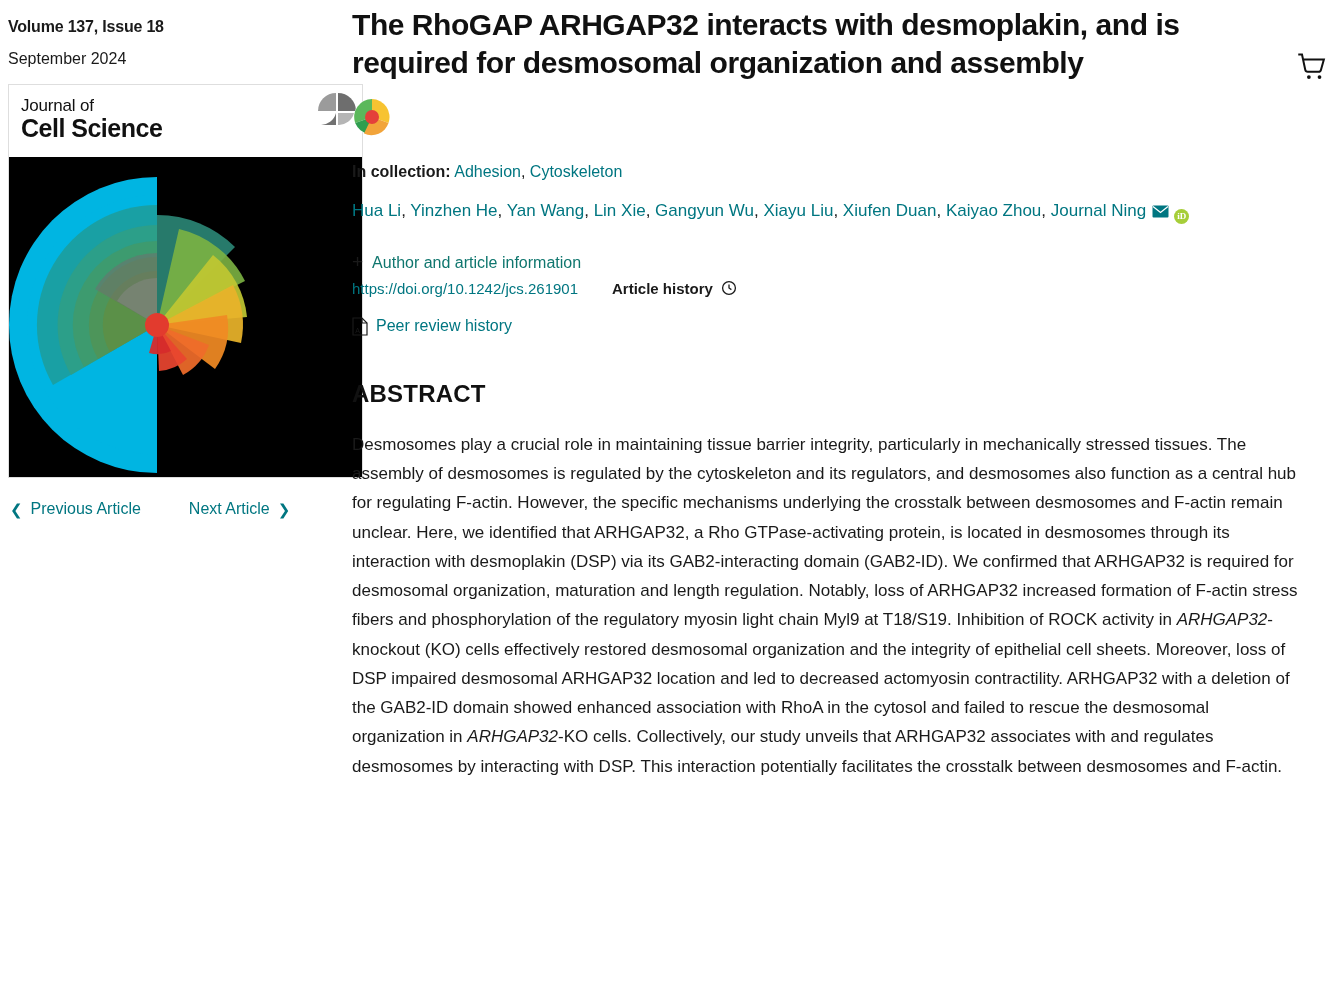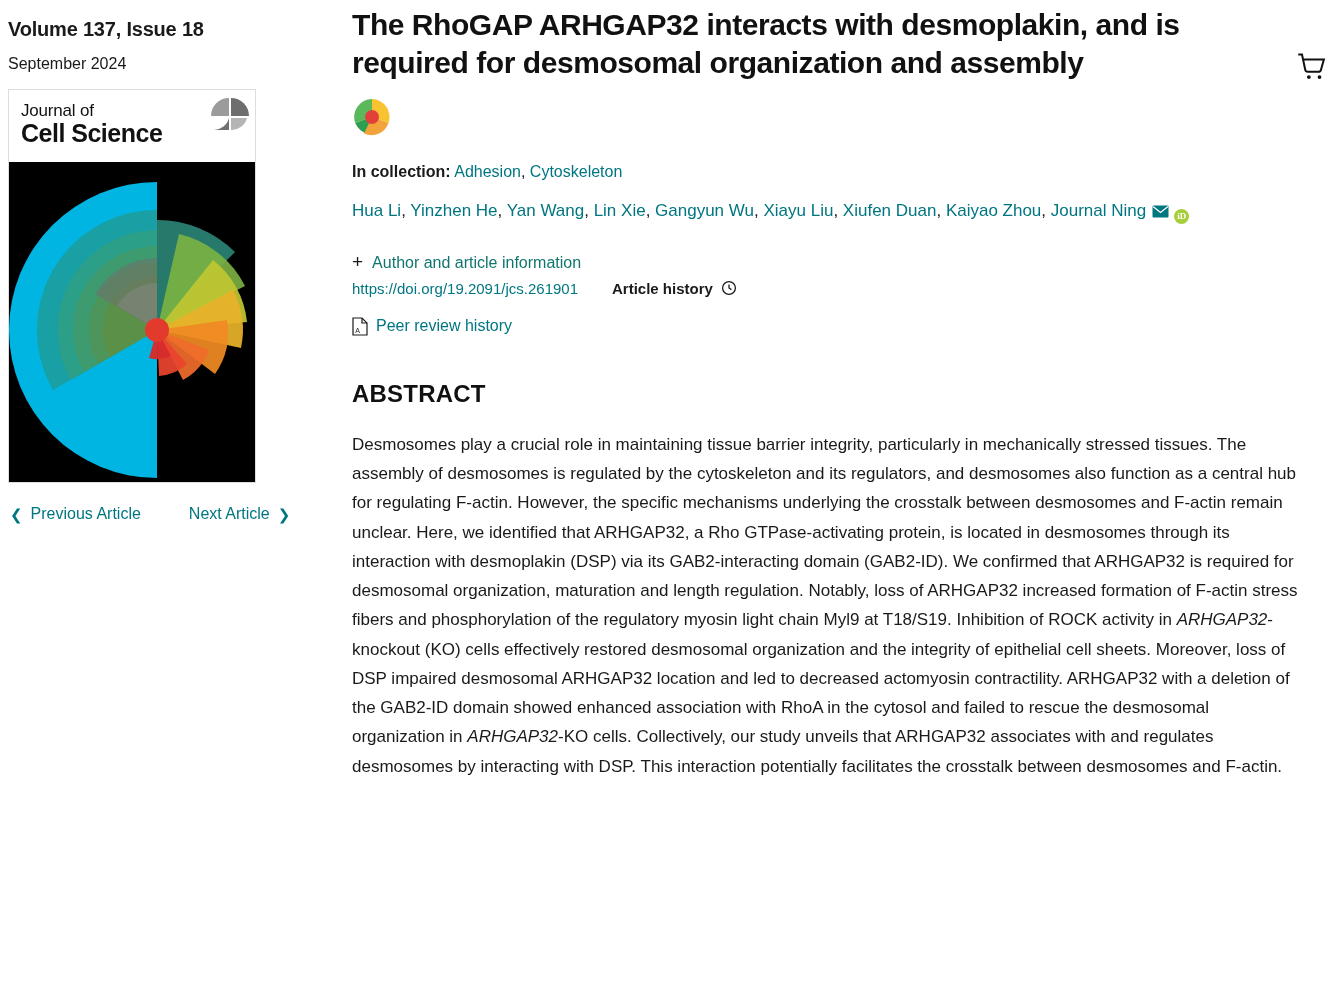--- a/index.html
+++ b/index.html
@@ -19,34 +19,34 @@
     align-items: flex-start;
   }
 
   
   .sidebar {
     width: 352px;
     flex: 0 0 352px;
     padding: 10px 0 0 8px;
   }
   .issue-volume {
-    font-size: 20px;
+    font-size: 16px;
     font-weight: bold;
     color: #1a1a1a;
     letter-spacing: -0.2px;
     margin: 8px 0 0 0;
   }
   .issue-date {
     font-size: 16px;
     color: #1a1a1a;
     margin: 14px 0 0 0;
   }
   .cover {
     position: relative;
-    width: 248px;
+    width: 355px;
     height: 394px;
     margin-top: 16px;
     background: #ffffff;
     border: 1px solid #dedede;
     overflow: hidden;
   }
   .cover-head {
     position: relative;
     height: 72px;
     background: #ffffff;
@@ -326,21 +326,21 @@
       </span><span class="orcid-icon">iD</span>
     </div>
 
     <div class="authorinfo">
       <span class="plus">+</span>
       <a href="#">Author and article information</a>
     </div>
 
 
     <div class="doi-row">
-      <a class="doi-link" href="#">https://doi.org/19.2091/jcs.261901</a>
+      <a class="doi-link" href="#">https://doi.org/10.1242/jcs.261901</a>
       <span class="hist">
         <span>Article history</span>
         <svg width="16" height="16" viewBox="0 0 16 16" fill="none" stroke="#1a1a1a" stroke-width="1.3">
           <circle cx="8" cy="8" r="6.4"></circle>
           <path d="M8 4.4 V8 L10.4 9.6"></path>
         </svg>
       </span>
     </div>
 
     <div class="peer-row">

